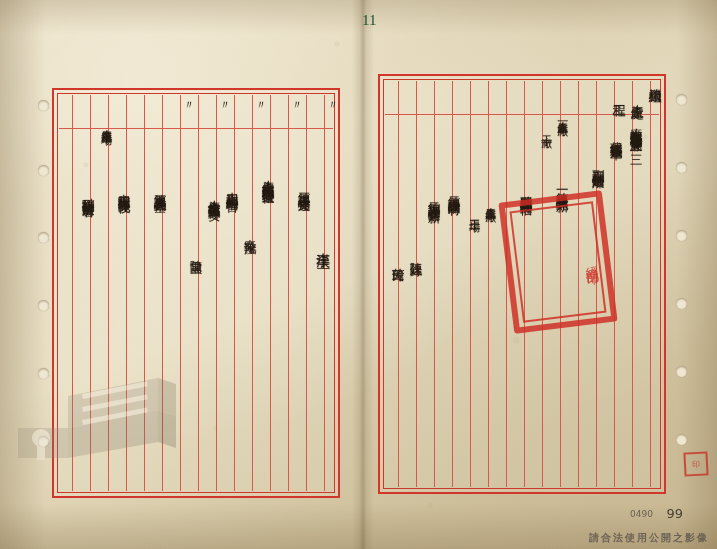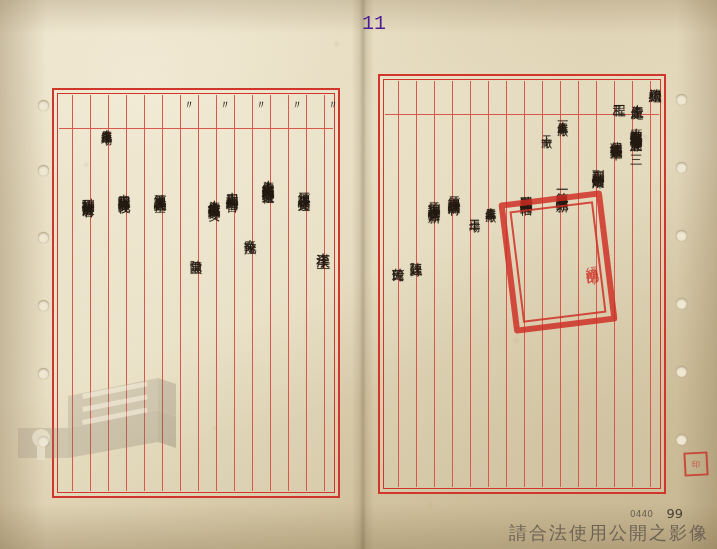--- a/index.html
+++ b/index.html
@@ -186,44 +186,45 @@
     left: 8px; top: 358px;
     width: 210px; height: 110px;
     opacity: .45;
   }
 
   
   .footer-text {
     position: absolute;
     right: 8px; bottom: 4px;
     font-family: "DejaVu Serif", serif;
-    font-size: 18px;
+    font-size: 10px;
     color: #6d6355;
     letter-spacing: 2px;
+    font-weight: bold;
   }
   .pagenum {
     position: absolute;
     right: 34px; bottom: 28px;
     font-family: "DejaVu Sans", sans-serif;
     font-size: 13px;
     color: #4a4036;
   }
   .pagenum-small {
     position: absolute;
     right: 64px; bottom: 30px;
     font-family: "DejaVu Sans", sans-serif;
     font-size: 9px;
     color: #6b6153;
   }
   .topmark {
     position: absolute;
     left: 362px; top: 12px;
-    font-family: Liberation Mono, monospace;
-    font-size: 20px;
-    color: #4c1d95;
+    font-family: Liberation Serif, serif;
+    font-size: 15px;
+    color: #14532d;
   }
 </style>
 </head>
 <body>
 
 <div id="page">
   <div class="paper"></div>
   <div class="paper-noise"></div>
   <div class="edge-shade-left"></div>
   <div class="edge-shade-right"></div>
@@ -349,16 +350,16 @@
       </g>
       <g fill="#efeade" opacity="0.9">
         <circle cx="33" cy="80" r="9"></circle>
         <rect x="29" y="82" width="8" height="20"></rect>
       </g>
     </svg>
   </div>
 
   <div class="small-seal">印</div>
 
-  <div class="pagenum-small">0440</div>
+  <div class="pagenum-small">0490</div>
   <div class="pagenum">99</div>
   <div class="footer-text">請合法使用公開之影像</div>
 </div>
 
 </body></html>

